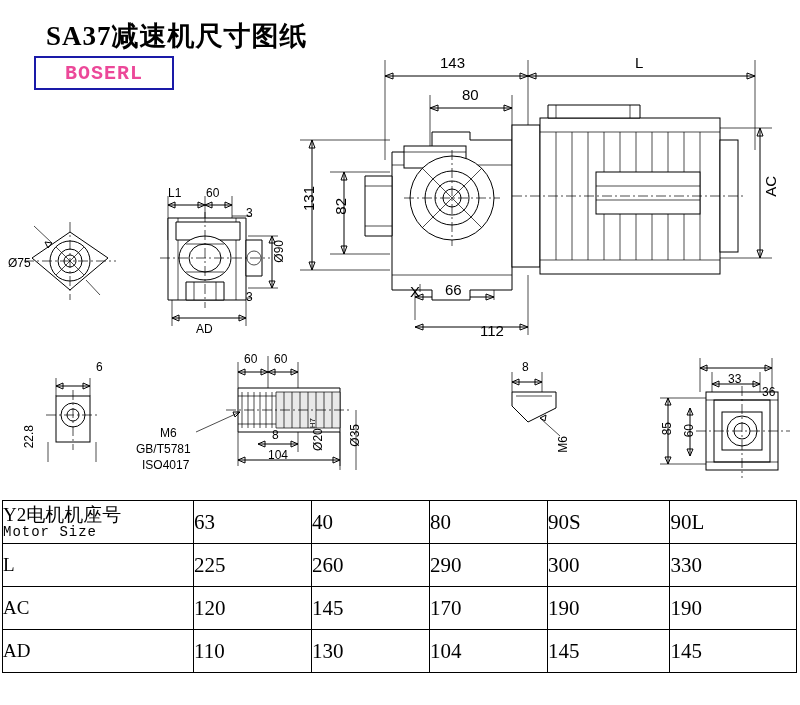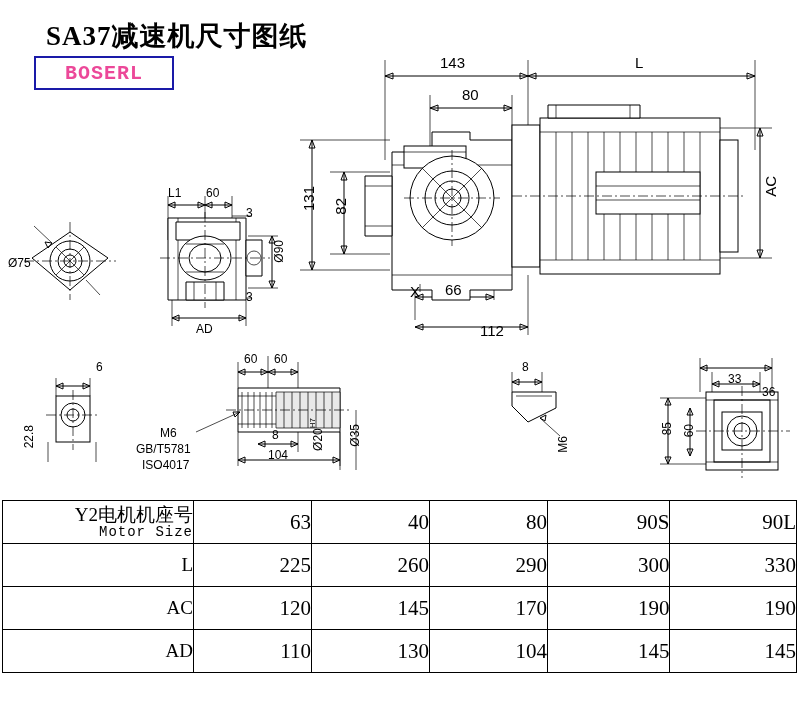--- a/index.html
+++ b/index.html
@@ -39,21 +39,21 @@
   svg .fillw{fill:#fff;stroke:#000;stroke-width:1;}
   svg .hatch{fill:#e9e9e9;stroke:#000;stroke-width:0.7;}
 
   
   .tbl{
     position:absolute;left:2px;top:500px;width:795px;
     border-collapse:collapse;
   }
   .tbl td{
     border:1px solid #000;
-    text-align:right;
+    text-align:left;
     font-family:"Liberation Serif", serif;
     font-size:21px;
     height:42px;
     padding:0;
     margin-top:24px;
   }
   .tbl td.firstcol{width:190px;font-size:19px;line-height:1.05;}
   .hdr-cjk{display:block;font-size:19px;}
   .hdr-lat{display:block;font-family:"Liberation Mono", monospace;font-size:14px;letter-spacing:1px;}
 </style>

